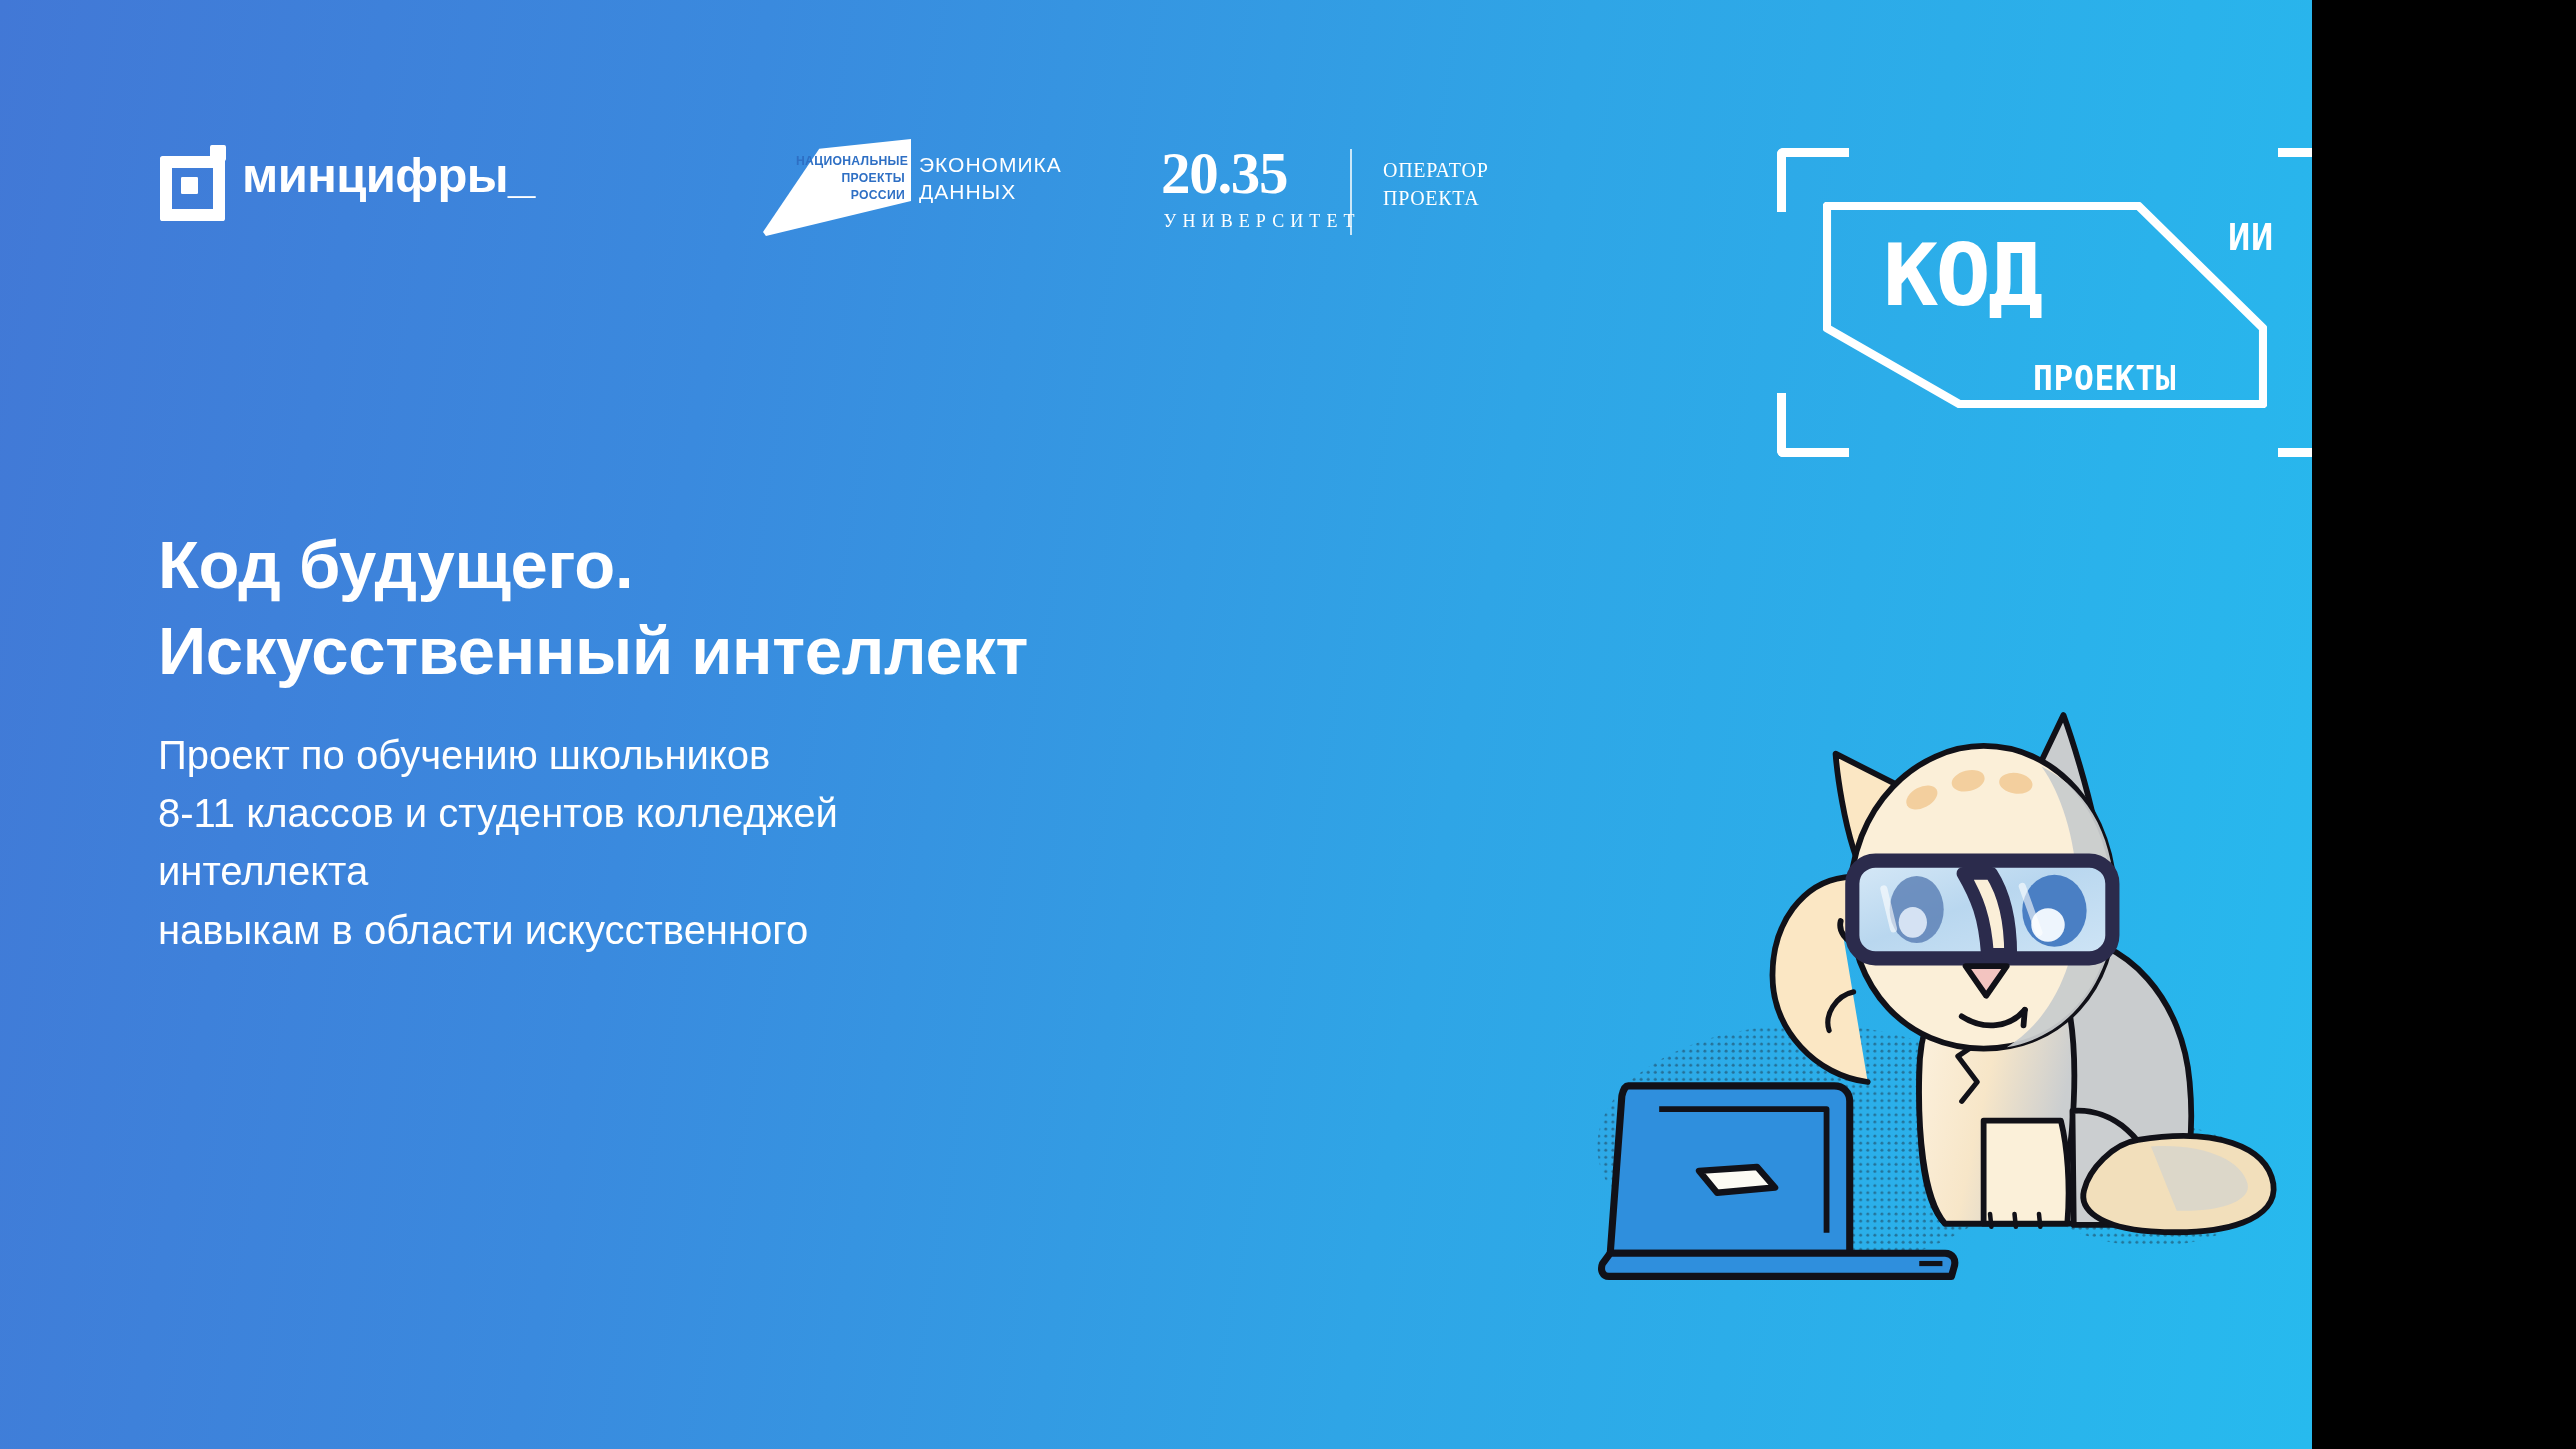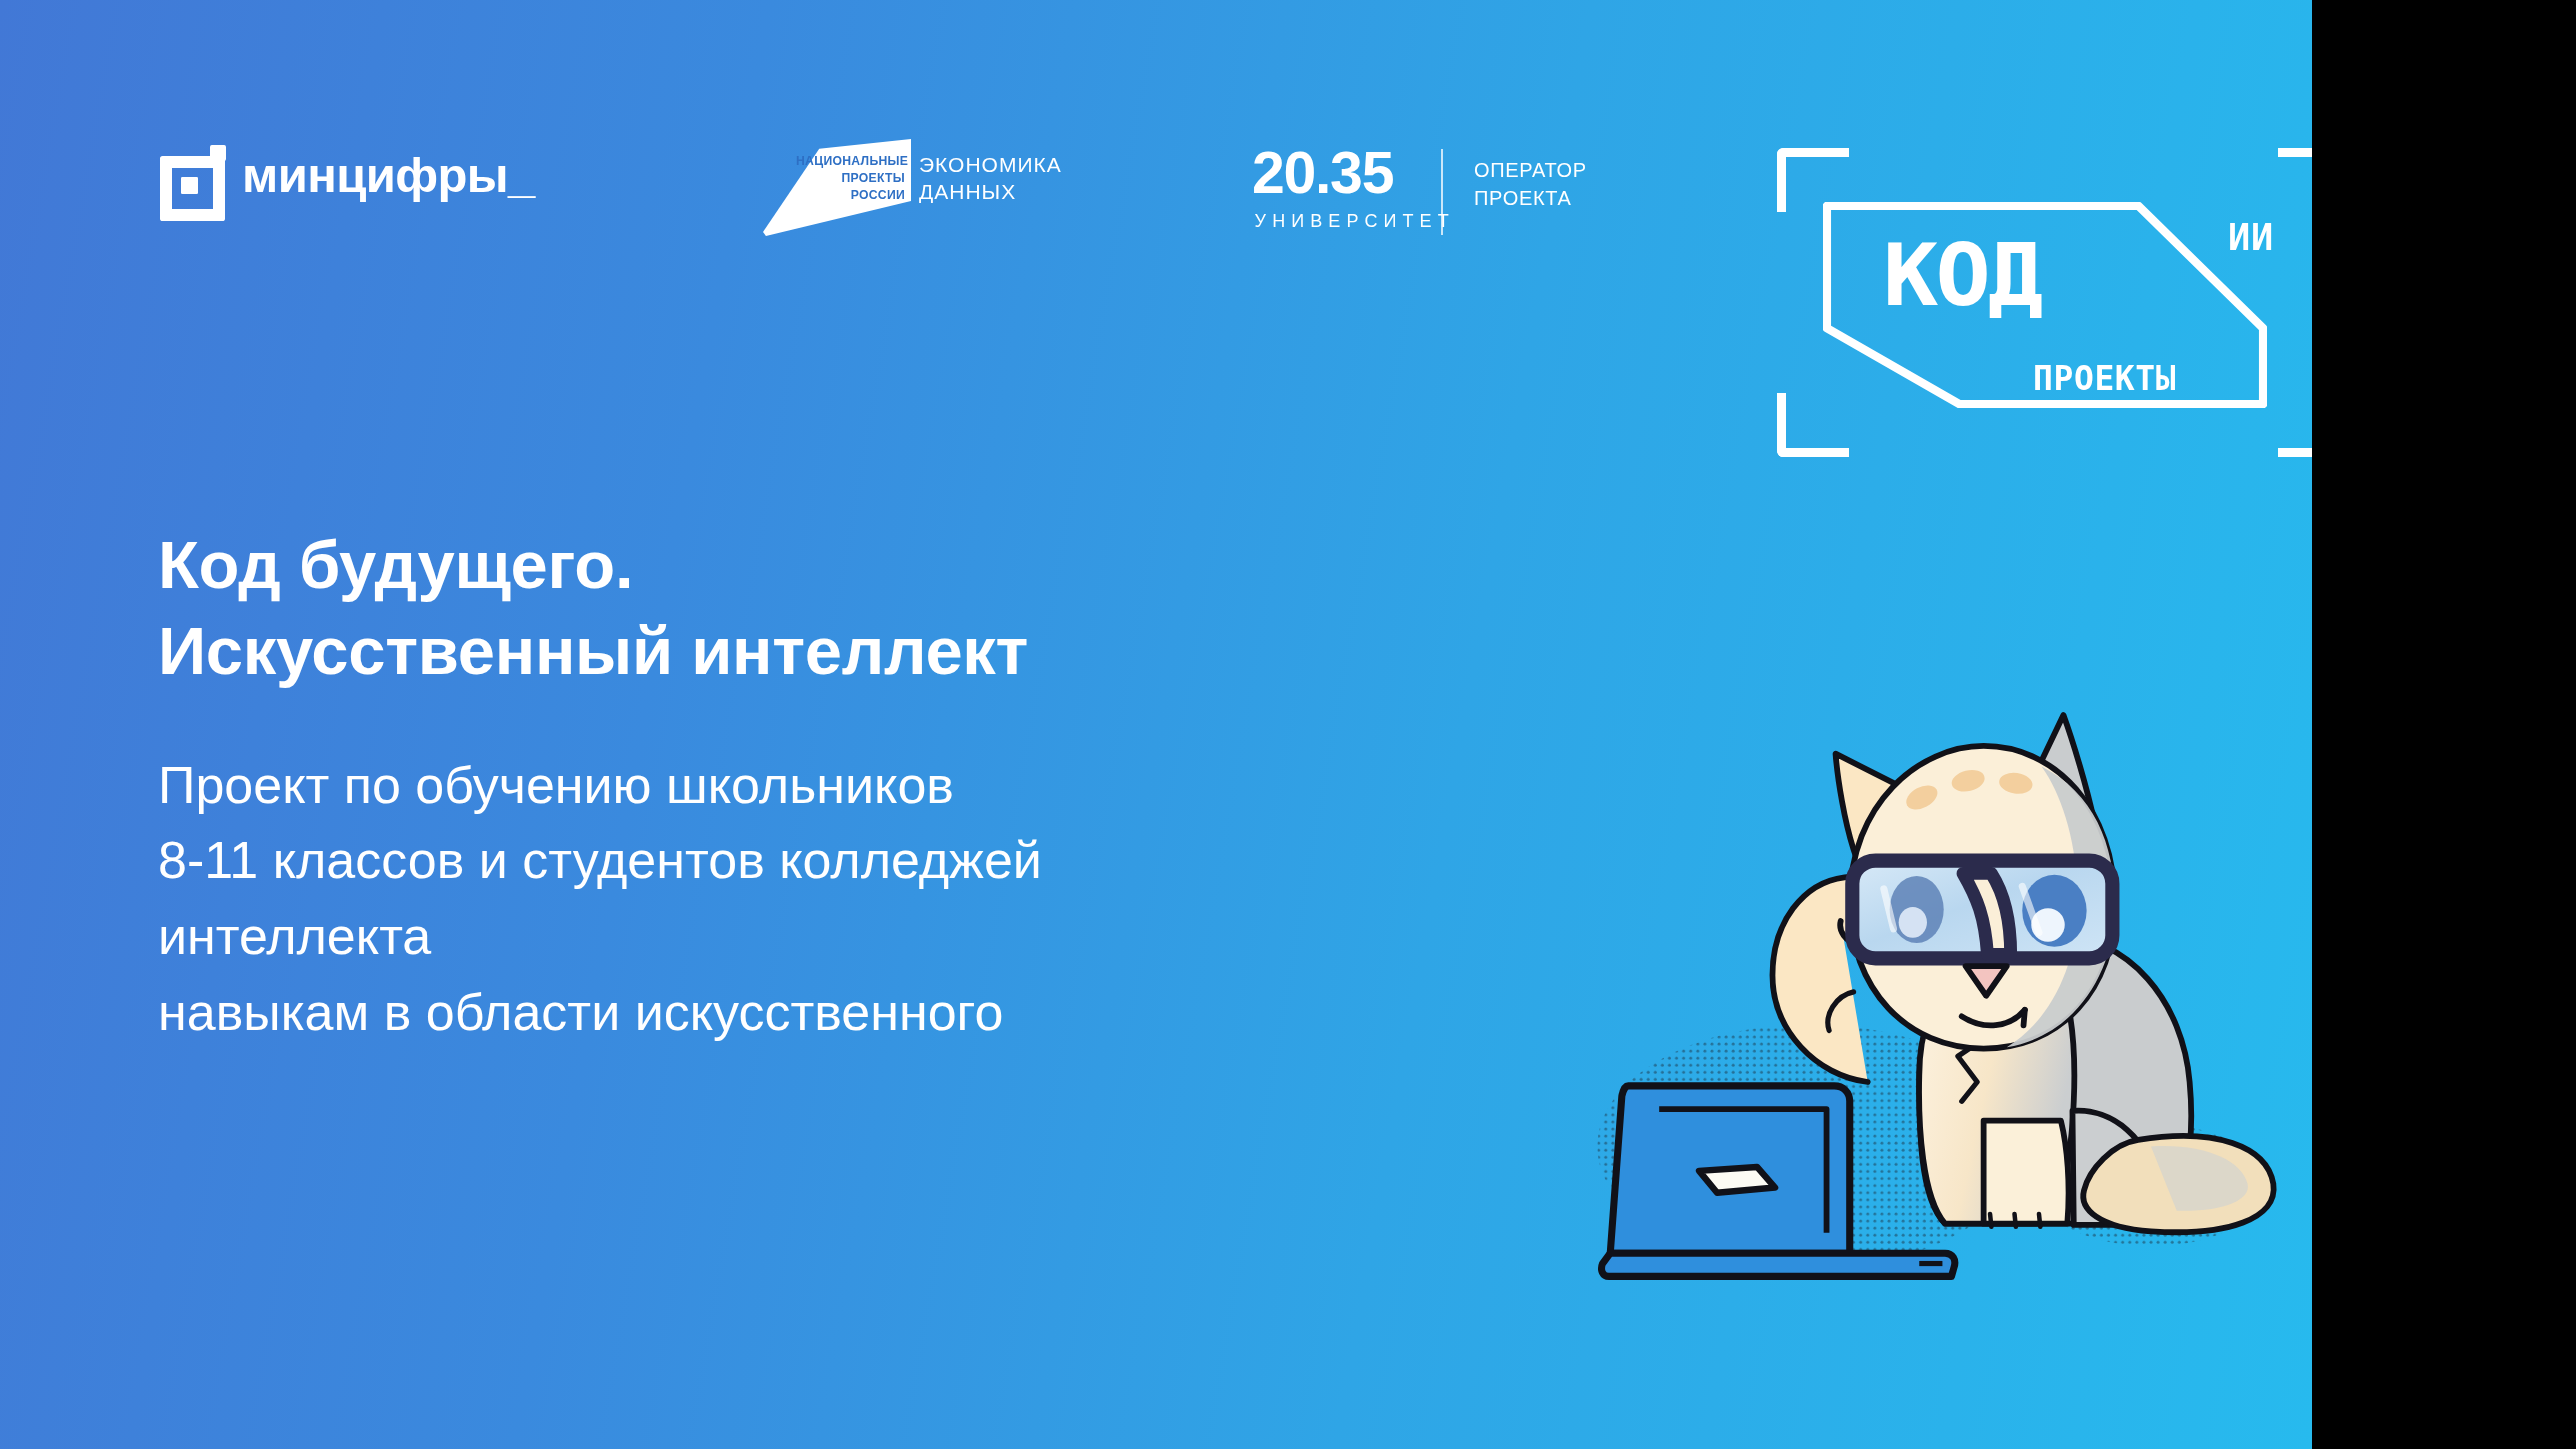--- a/index.html
+++ b/index.html
@@ -111,24 +111,25 @@
     font-size: 21px;
     font-weight: 400;
     letter-spacing: 1px;
     line-height: 1.32;
   }
   #natproj-words span { display: block; white-space: nowrap; }
 
   
   #univ {
     position: absolute;
-    left: 1252px;
+    left: 1161px;
     top: 144px;
     width: 412px;
     height: 103px;
+    font-family: Liberation Serif, serif;
   }
   #univ-num {
     position: absolute;
     left: 0; top: 0;
     color: #ffffff;
     font-size: 59px;
     font-weight: 700;
     letter-spacing: -1.3px;
     line-height: 1;
     white-space: nowrap;
@@ -229,23 +230,23 @@
   }
   #headline {
     color: #ffffff;
     font-size: 67px;
     font-weight: 700;
     line-height: 1.28;
     letter-spacing: -0.3px;
   }
   #headline span { display: block; white-space: nowrap; }
   #subcopy {
-    margin-top: 54px;
-    color: #ffffff;
-    font-size: 52px;
+    margin-top: 32px;
+    color: #ffffff;
+    font-size: 40px;
     font-weight: 400;
     line-height: 1.46;
     letter-spacing: 0px;
   }
   #subcopy span { display: block; white-space: nowrap; }
 
   
   #cat-art {
     position: absolute;
     left: 1533px;

